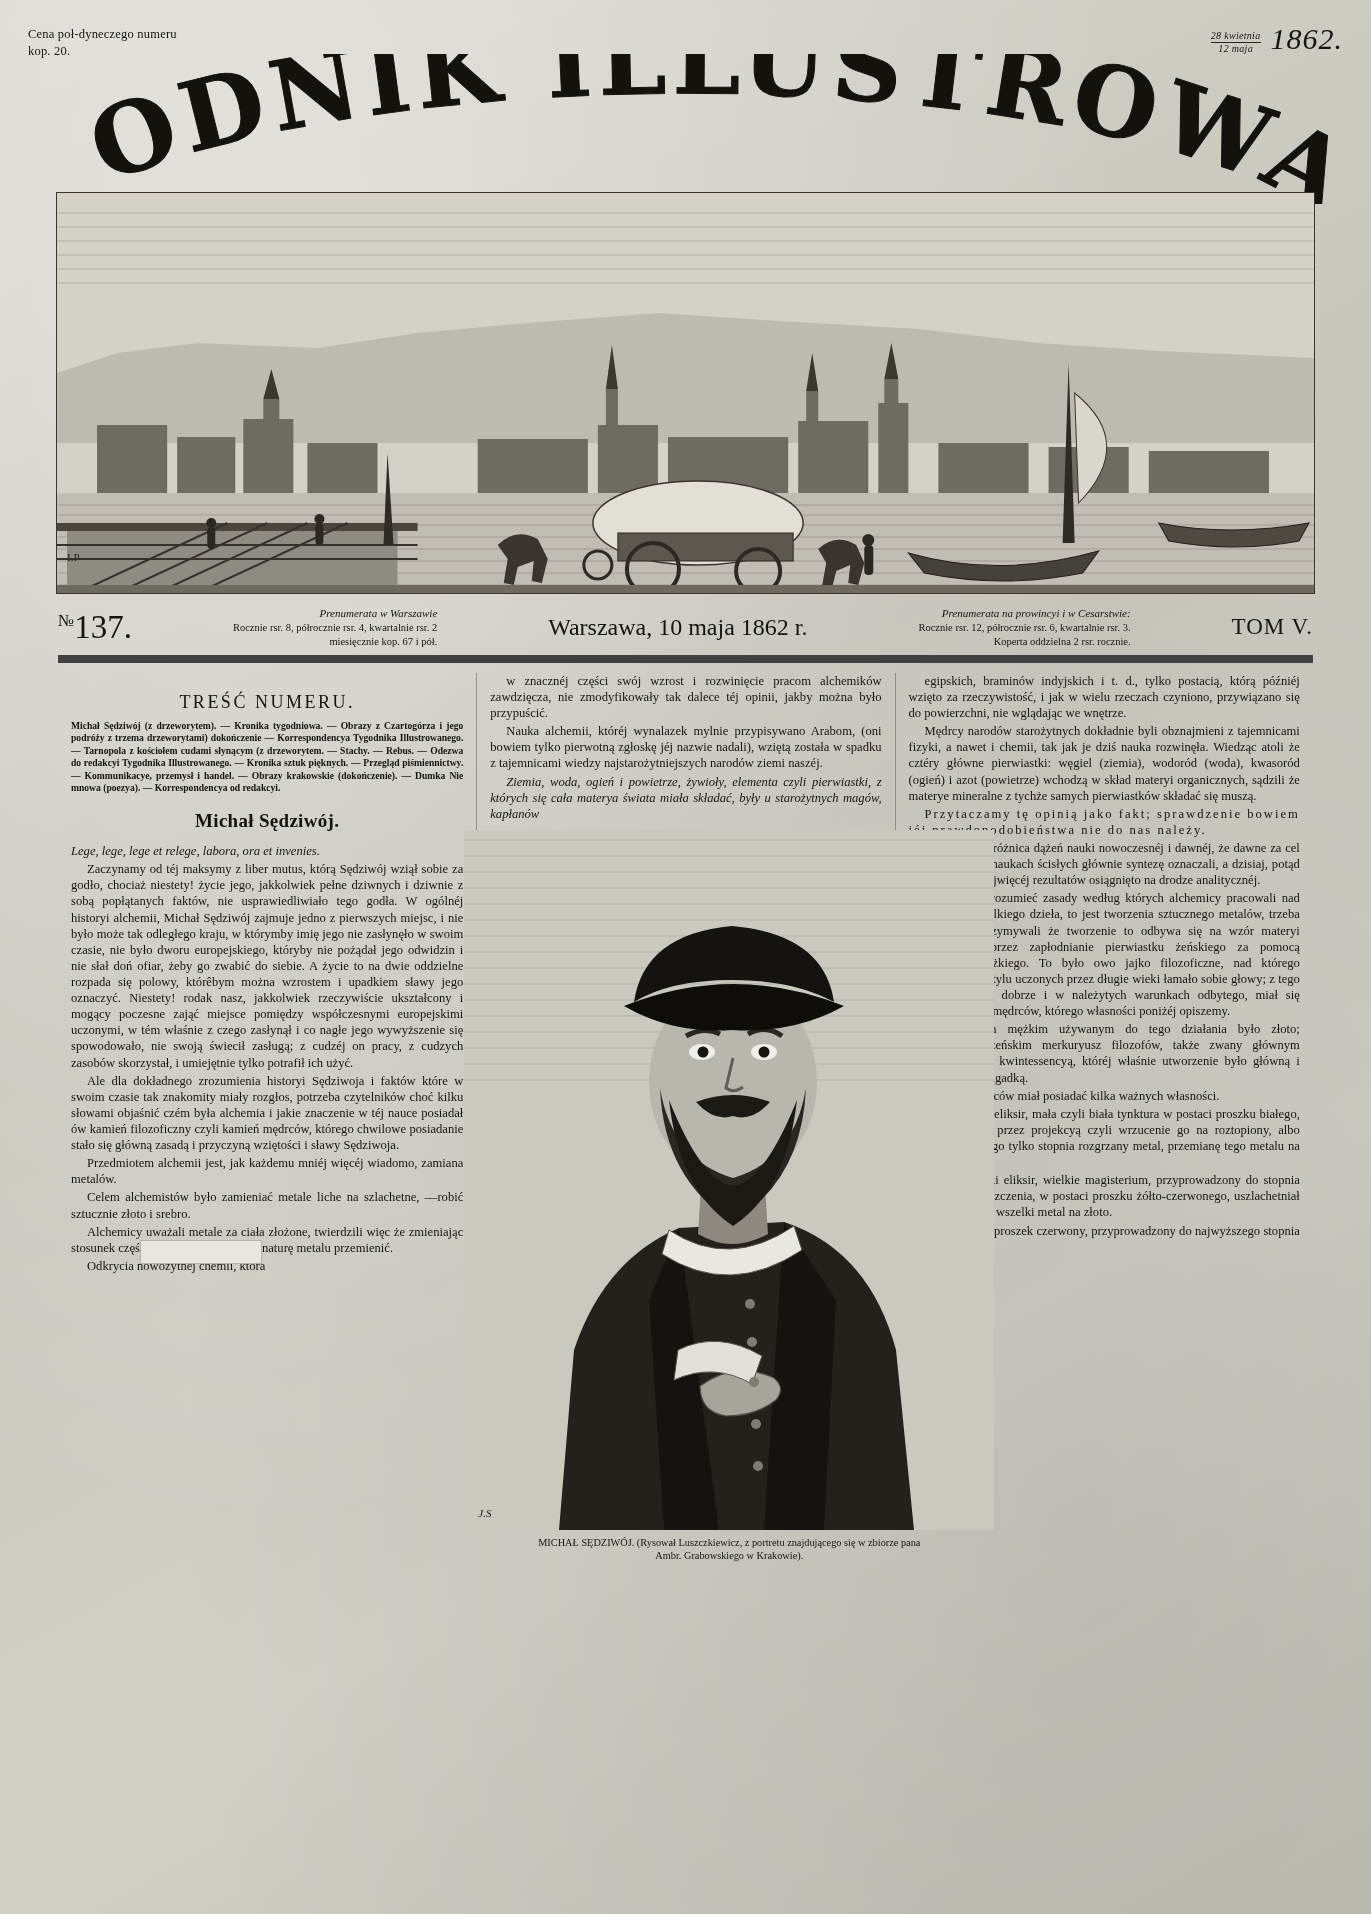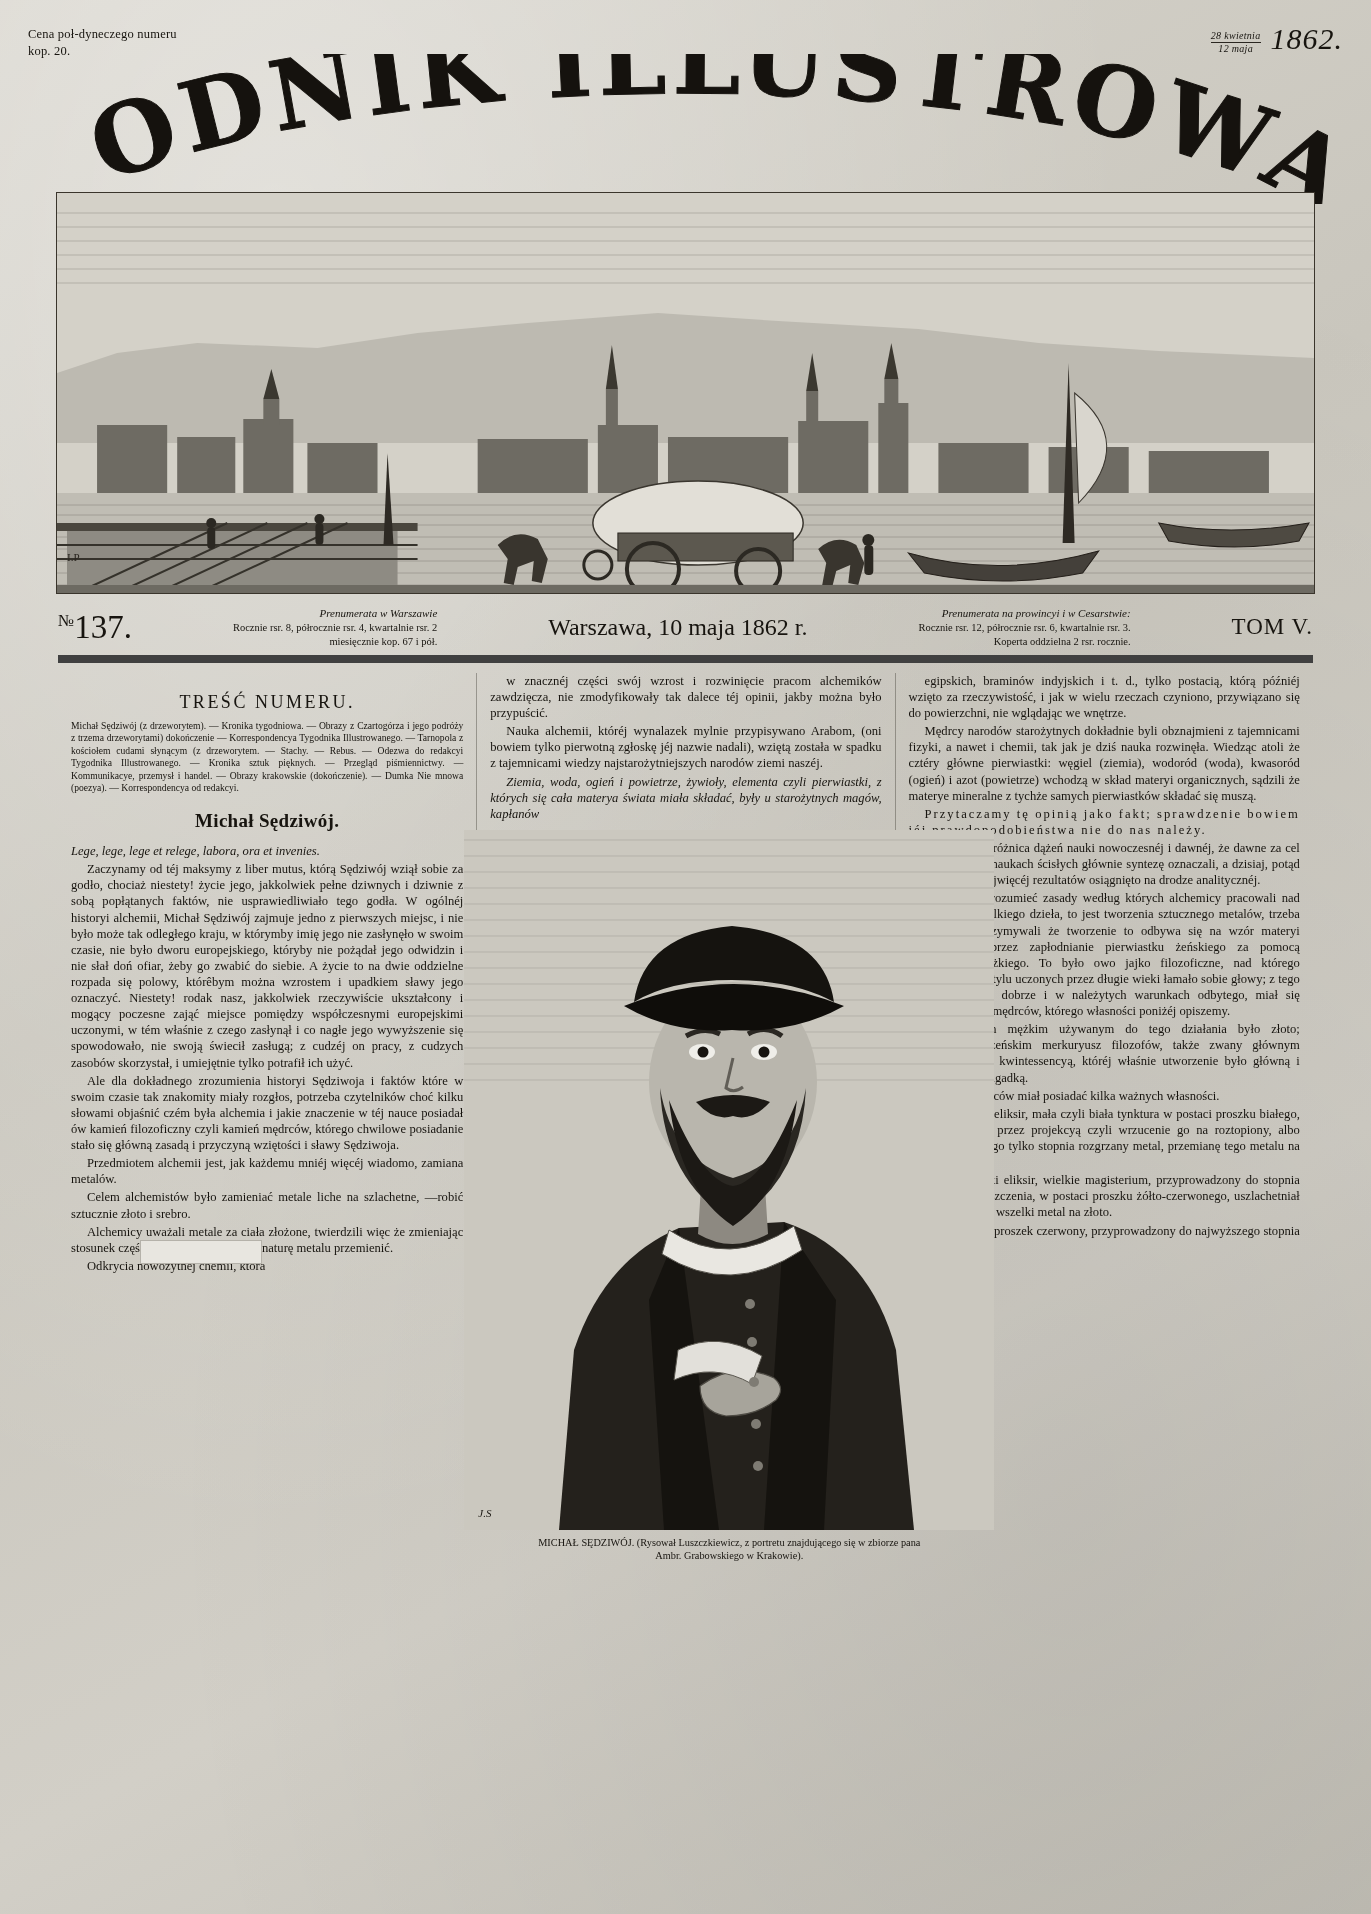--- a/index.html
+++ b/index.html
@@ -161,20 +161,21 @@
     text-align: center;
     font-size: 18px;
     letter-spacing: 2.5px;
     margin: 18px 0 6px 0;
     font-weight: normal;
   }
   .tresc-body {
     font-size: 9.6px;
     line-height: 1.3;
     text-align: justify;
+    font-weight: bold;
   }
   .art-title {
     text-align: center;
     font-size: 19px;
     font-weight: bold;
     margin: 14px 0 10px 0;
     letter-spacing: .3px;
   }
   .it { font-style: italic; }
   .sp { letter-spacing: 2px; }

